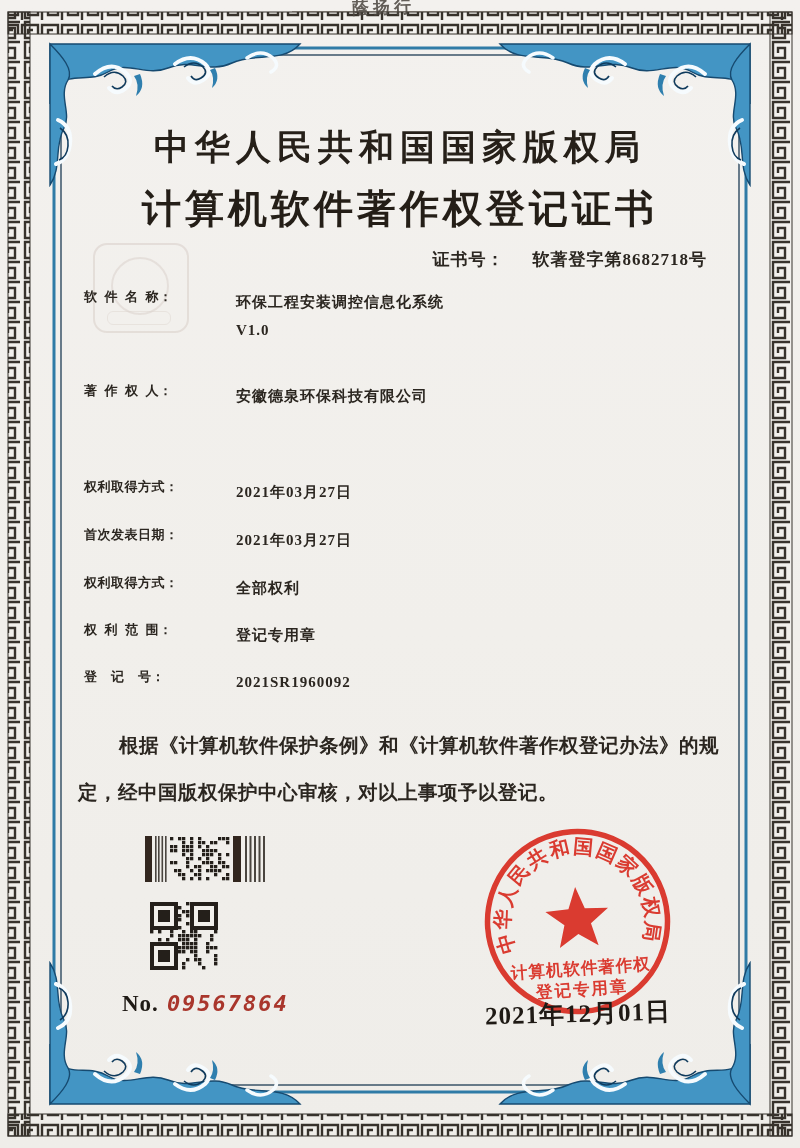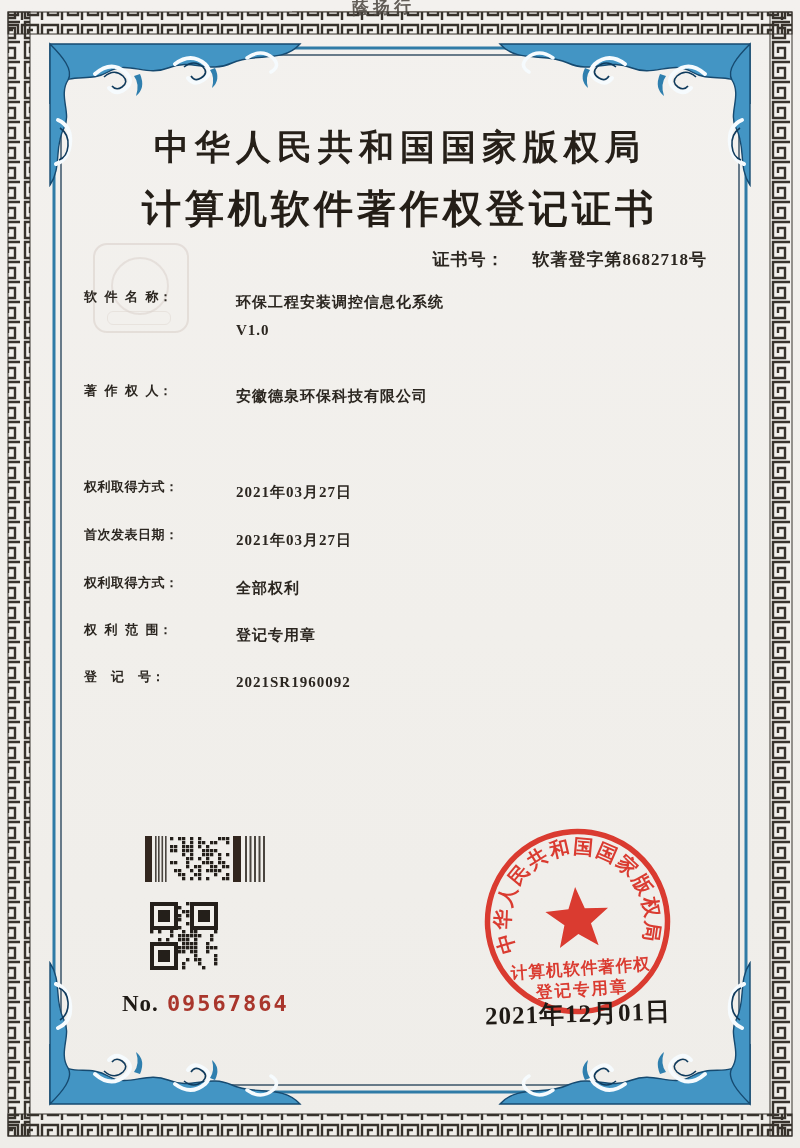--- a/index.html
+++ b/index.html
@@ -42,21 +42,21 @@
     text-indent:2.1em; letter-spacing:.5px; color:#2b2620;
   }
   .barcode{position:absolute; left:145px; top:836px;}
   .qrcode{position:absolute; left:150px; top:902px;}
   .serial{
     position:absolute; left:122px; top:991px; font-size:23px; font-weight:bold;
     letter-spacing:1px; color:#1f1a15;
   }
   .serial .num{
     color:#a9362c; font-family:"DejaVu Sans Mono","Liberation Mono",monospace;
-    font-size:22px; letter-spacing:2px; margin-left:8px;
+    font-size:22px; letter-spacing:2px; margin-left:8px;font-style:italic;
   }
   .seal{position:absolute; left:480px; top:824px; transform:rotate(-4deg); opacity:.94;}
   .issue-date{
     position:absolute; left:478px; top:997px; width:200px; text-align:center;
     font-size:25px; font-weight:bold; letter-spacing:1px; color:#1f1a15;
     transform:rotate(-1.5deg);
   }
   .watermark{
     position:absolute; left:93px; top:243px; width:92px; height:86px;
     border:2px solid rgba(196,180,172,.55); border-radius:14px; opacity:.55;
@@ -155,20 +155,21 @@
   <div class="row" style="top:621px;">
     <span class="lbl">权 利 范 围：</span>
     <span class="val">登记专用章</span>
   </div>
 
   <div class="row" style="top:668px;">
     <span class="lbl">登 记 号：</span>
     <span class="val">2021SR1960092</span>
   </div>
 
+  <div class="statement">根据《计算机软件保护条例》和《计算机软件著作权登记办法》的规定，经中国版权保护中心审核，对以上事项予以登记。</div>
 
   <svg class="barcode" width="128" height="46" viewBox="0 0 128 46">
     <g fill="#32261e">
       <rect x="0" y="0" width="7" height="46"></rect>
       <rect x="88" y="0" width="8" height="46"></rect>
     </g>
     <g fill="#4a453f">
       <rect x="10" y="0" width="1.6" height="46"></rect>
       <rect x="13" y="0" width="1.6" height="46"></rect>
       <rect x="16.5" y="0" width="1.6" height="46"></rect>

